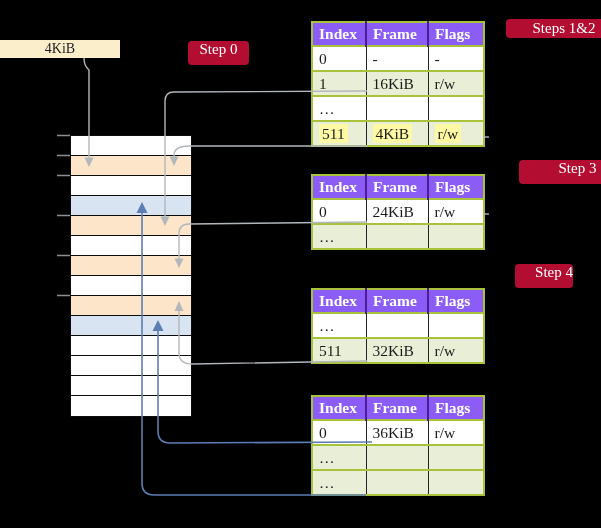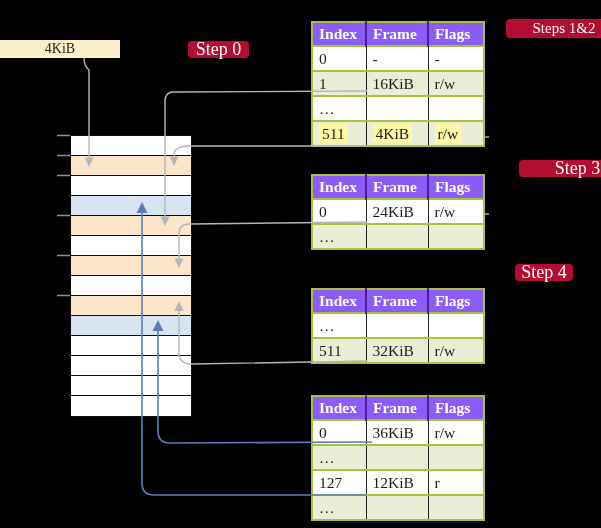--- a/index.html
+++ b/index.html
@@ -10,26 +10,26 @@
   }
   
   .pointer-box{
     position:absolute;left:0;top:40px;width:120px;height:18px;
     background:#fbeecb;color:#1c1c1c;font-size:14px;line-height:18px;
     text-align:center;
   }
   
   .badge{
     position:absolute;background:#b30d31;color:#fff;
-    border-radius:4px;text-align:center;font-size:18px;line-height:17px;height:17px;
+    border-radius:4px;text-align:center;font-size:15px;line-height:17px;height:24px;
   }
   .badge-step0{left:188px;top:41px;width:61px;}
   .badge-steps12{left:506px;top:19px;width:116px;height:19px;line-height:19px;font-size:15px;}
   .badge-step3{left:519px;top:160px;width:59px;padding-left:29px;}
-  .badge-step4{left:515px;top:264px;width:58px;}
+  .badge-step4{left:515px;top:264px;width:58px;text-align:right;}
   
   .mcol{
     position:absolute;left:70px;top:135px;width:120px;
     background:#fff;border:1px solid #0c0c0c;
   }
   .mrow{height:20px;box-sizing:border-box;border-bottom:1px solid #0c0c0c;background:#fff;}
   .mrow:last-child{border-bottom:none;}
   .mrow[data-color="peach"]{background:#fce5c9;}
   .mrow[data-color="blue"]{background:#d8e4f2;}
   
@@ -183,25 +183,20 @@
   </tr>
   <tr>
     <td>0</td>
     <td>36KiB</td>
     <td>r/w</td>
   </tr>
   <tr class="alt">
     <td>…</td>
     <td></td>
     <td></td>
-  </tr>
-  <tr>
-    <td>127</td>
-    <td>12KiB</td>
-    <td>r</td>
   </tr>
   <tr class="alt">
     <td>…</td>
     <td></td>
     <td></td>
   </tr>
 </tbody>
   </table>
 
 <svg class="overlay" width="601" height="528" viewBox="0 0 601 528">

